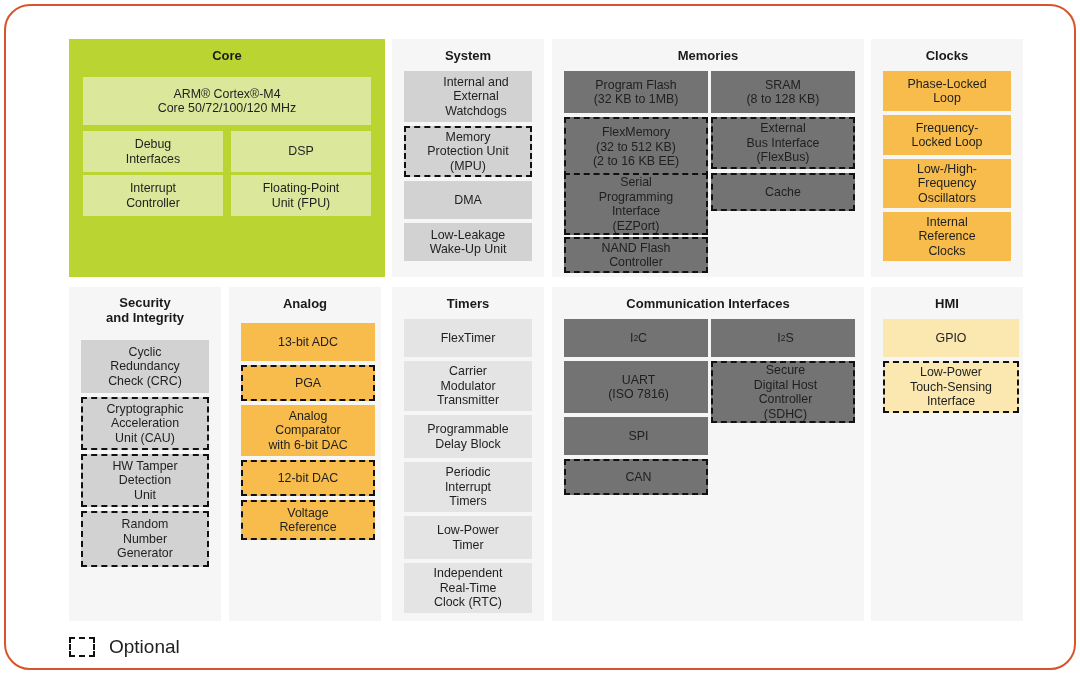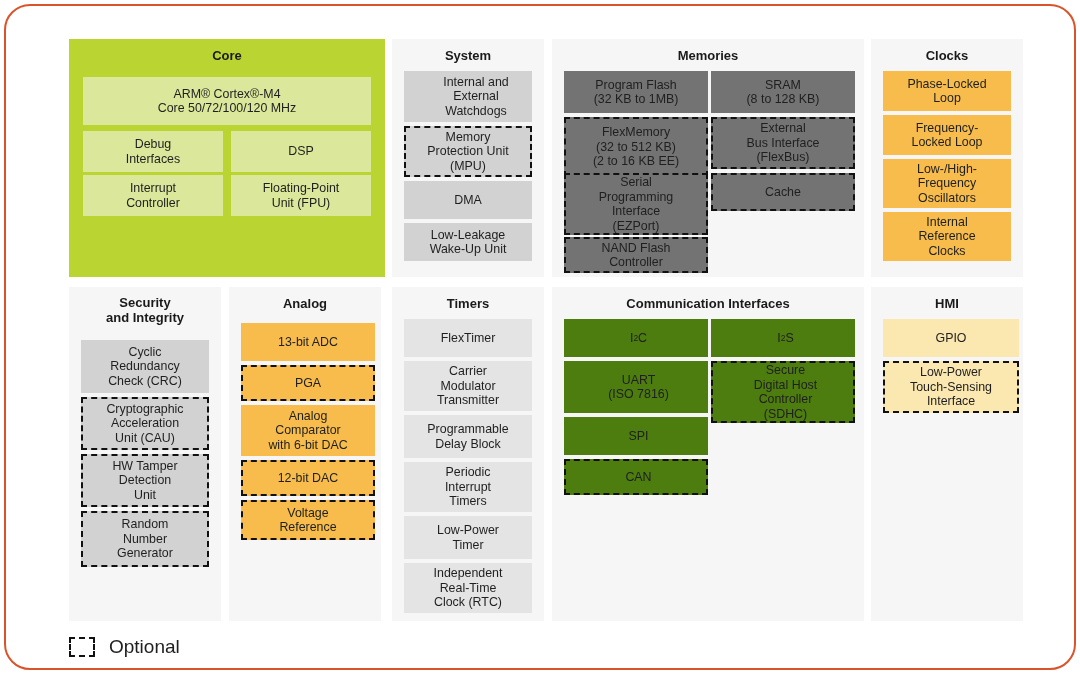--- a/index.html
+++ b/index.html
@@ -53,21 +53,21 @@
     color: #1f1f1f;
     padding: 2px 3px;
   }
   .blk.opt { border: 2.2px dashed #111111; }
 
   .c-core      { background: #dbe79a; }
   .c-gray      { background: #d2d2d2; }
   .c-timers    { background: #e4e4e4; }
   .c-orange    { background: #f7bc4b; }
   .c-peach     { background: #737373; }
-  .c-blue      { background: #4d7c0f; padding-left: 8px; }
+  .c-blue      { background: #737373; padding-left: 8px; }
   .c-cream     { background: #fbe7b0; }
 
   .sup { font-size: 8.5px; vertical-align: super; line-height: 0; }
 
   
   #legend {
     position: absolute;
     left: 63px; top: 630px;
     display: flex;
     align-items: center;

